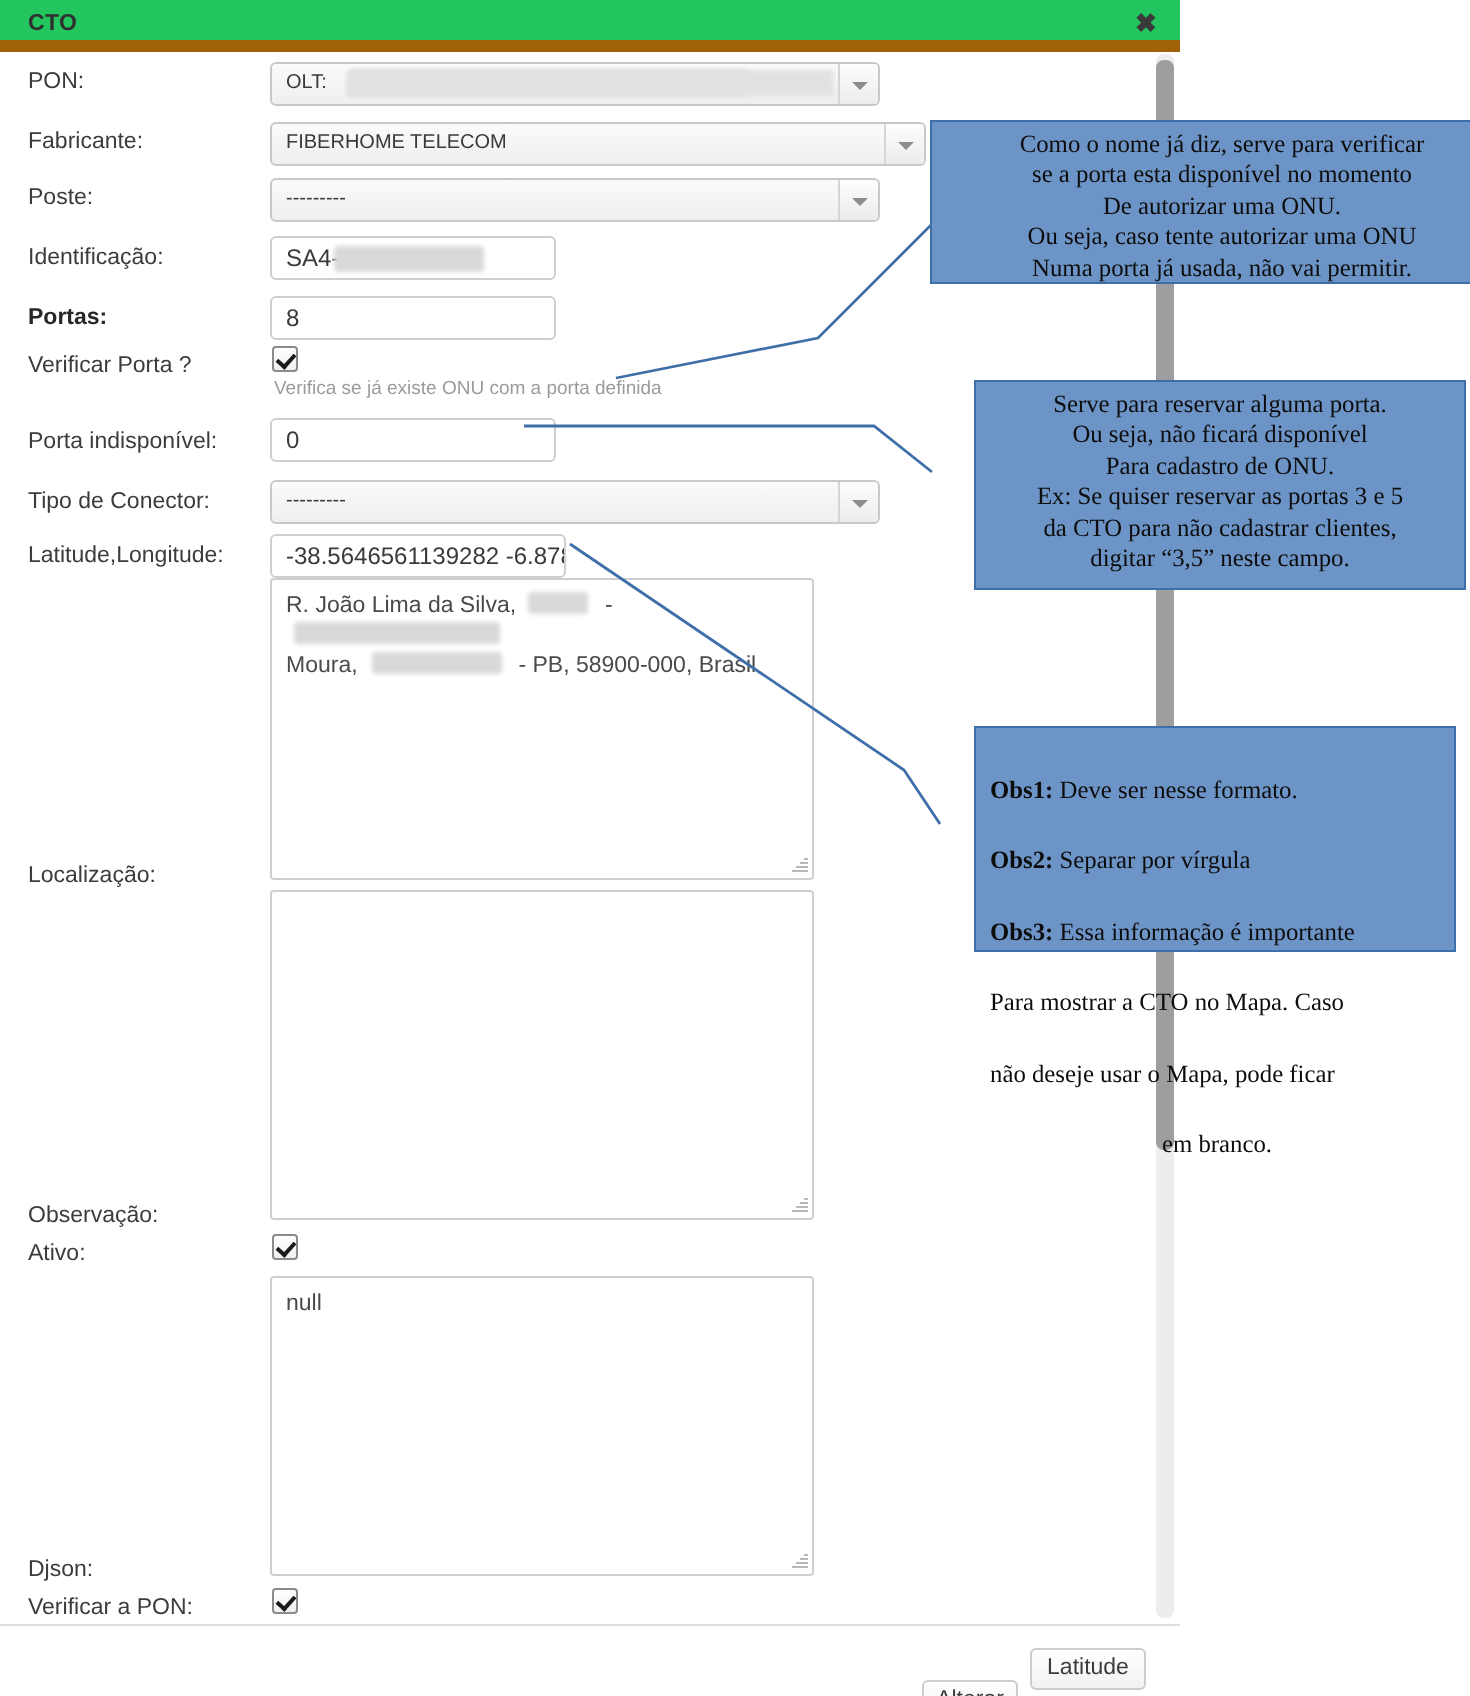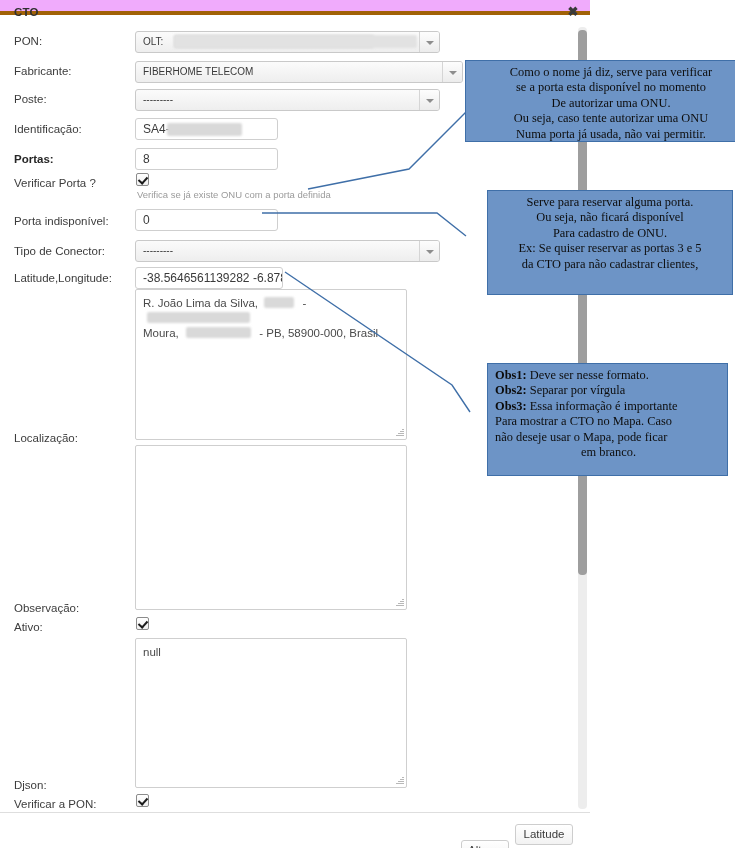--- a/index.html
+++ b/index.html
@@ -25,23 +25,23 @@
     width: 590px;
     height: 848px;
     background: #ffffff;
     box-sizing: border-box;
   }
 
   #titlebar {
     position: absolute;
     left: 0; top: 0;
     width: 590px;
-    height: 15px;
-    background: #f0abfc;
-    border-bottom: 4px solid #a16207;
+    height: 26px;
+    background: #22c55e;
+    border-bottom: 6px solid #a16207;
     box-sizing: border-box;
   }
   #title-text {
     position: absolute;
     left: 14px; top: 6px;
     font-size: 11.5px;
     font-weight: bold;
     color: #2f2f2f;
     letter-spacing: .2px;
   }
@@ -241,21 +241,21 @@
     border: 1px solid #3f6fa8;
     color: #0d0d0d;
     font-family: "Liberation Serif", serif;
     font-size: 12.4px;
     line-height: 15.4px;
     text-align: center;
     padding: 4px 5px;
   }
   .callout .ln { display: block; white-space: nowrap; }
   #callout-3 { text-align: left; padding-left: 7px; }
-  #callout-3 .ln { white-space: nowrap; }
+  #callout-3 .ln { white-space: nowrap; margin-top: 20px; }
   #callout-3 .ln.center { text-align: center; }
   #callout-3 b { font-weight: bold; }
 
   #annot-svg {
     position: absolute;
     left: 0; top: 0;
     width: 735px; height: 848px;
     pointer-events: none;
   }
 </style>
@@ -394,20 +394,21 @@
   <span class="ln">Ou seja, caso tente autorizar uma ONU</span>
   <span class="ln">Numa porta já usada, não vai permitir.</span>
 </div>
 
 <div class="callout" id="callout-2" style="left:487px; top:190px; width:246px; height:105px;">
   <span class="ln">Serve para reservar alguma porta.</span>
   <span class="ln">Ou seja, não ficará disponível</span>
   <span class="ln">Para cadastro de ONU.</span>
   <span class="ln">Ex: Se quiser reservar as portas 3 e 5</span>
   <span class="ln">da CTO para não cadastrar clientes,</span>
+  <span class="ln">digitar “3,5” neste campo.</span>
 </div>
 
 <div class="callout" id="callout-3" style="left:487px; top:363px; width:241px; height:113px;">
   <span class="ln"><b>Obs1:</b><span> Deve ser nesse formato.</span></span>
   <span class="ln"><b>Obs2:</b><span> Separar por vírgula</span></span>
   <span class="ln"><b>Obs3:</b><span> Essa informação é importante</span></span>
   <span class="ln">Para mostrar a CTO no Mapa. Caso</span>
   <span class="ln">não deseje usar o Mapa, pode ficar</span>
   <span class="ln center">em branco.</span>
 </div>

